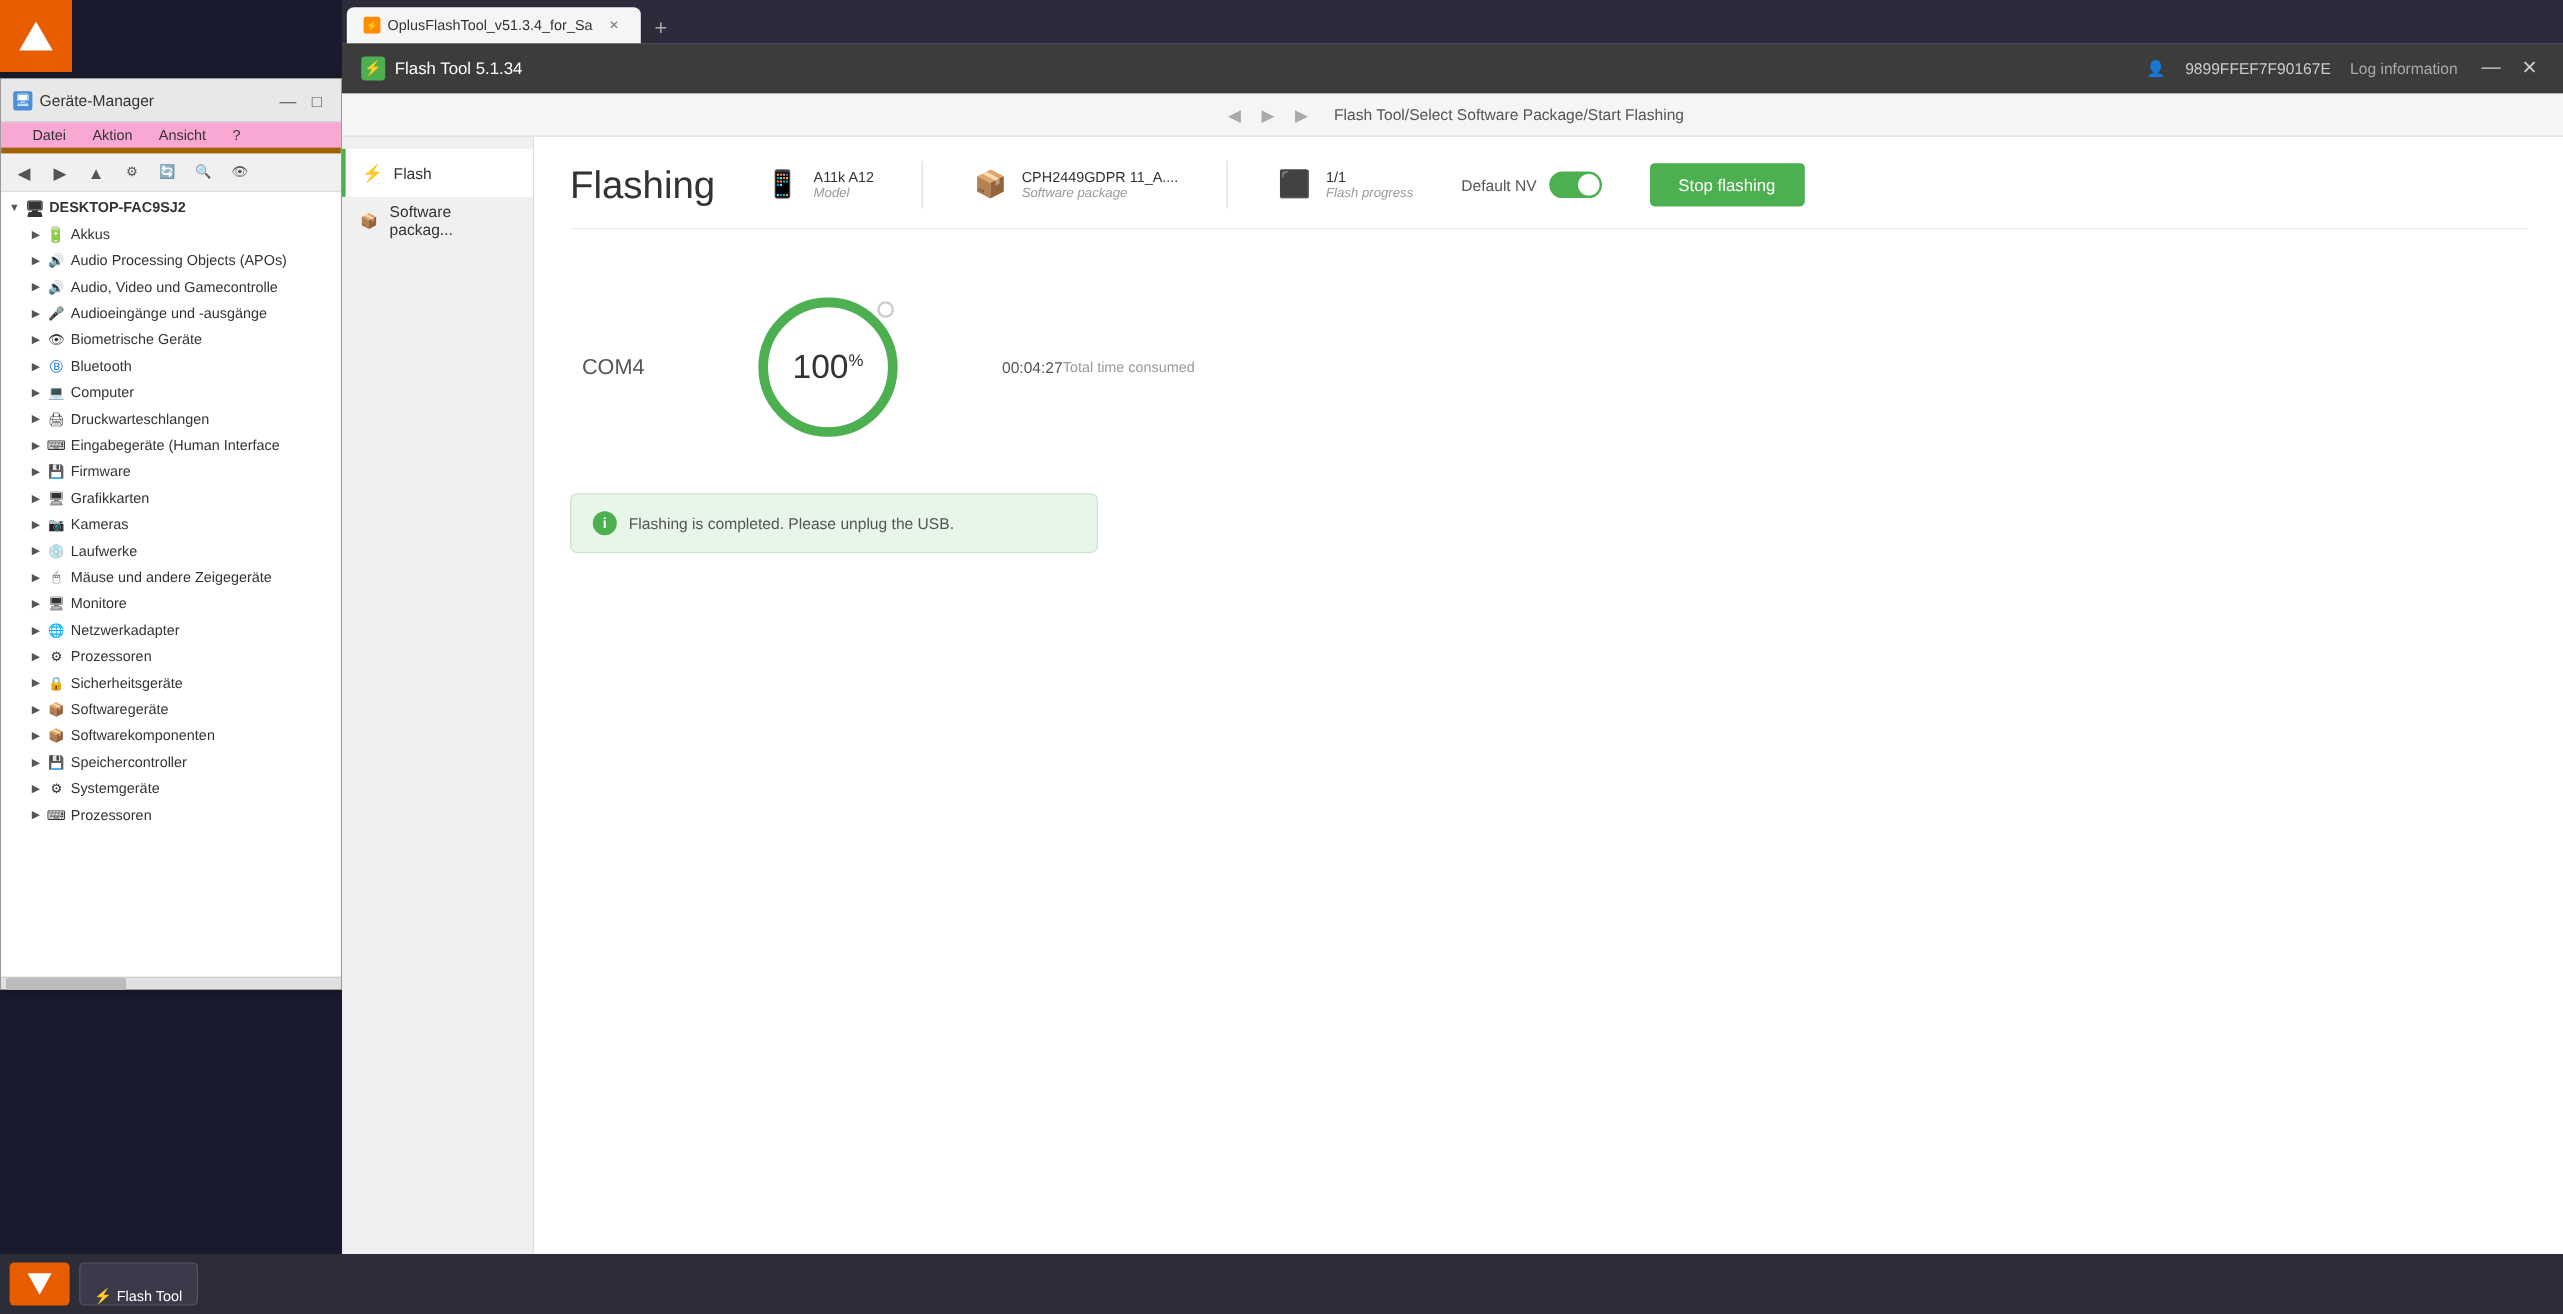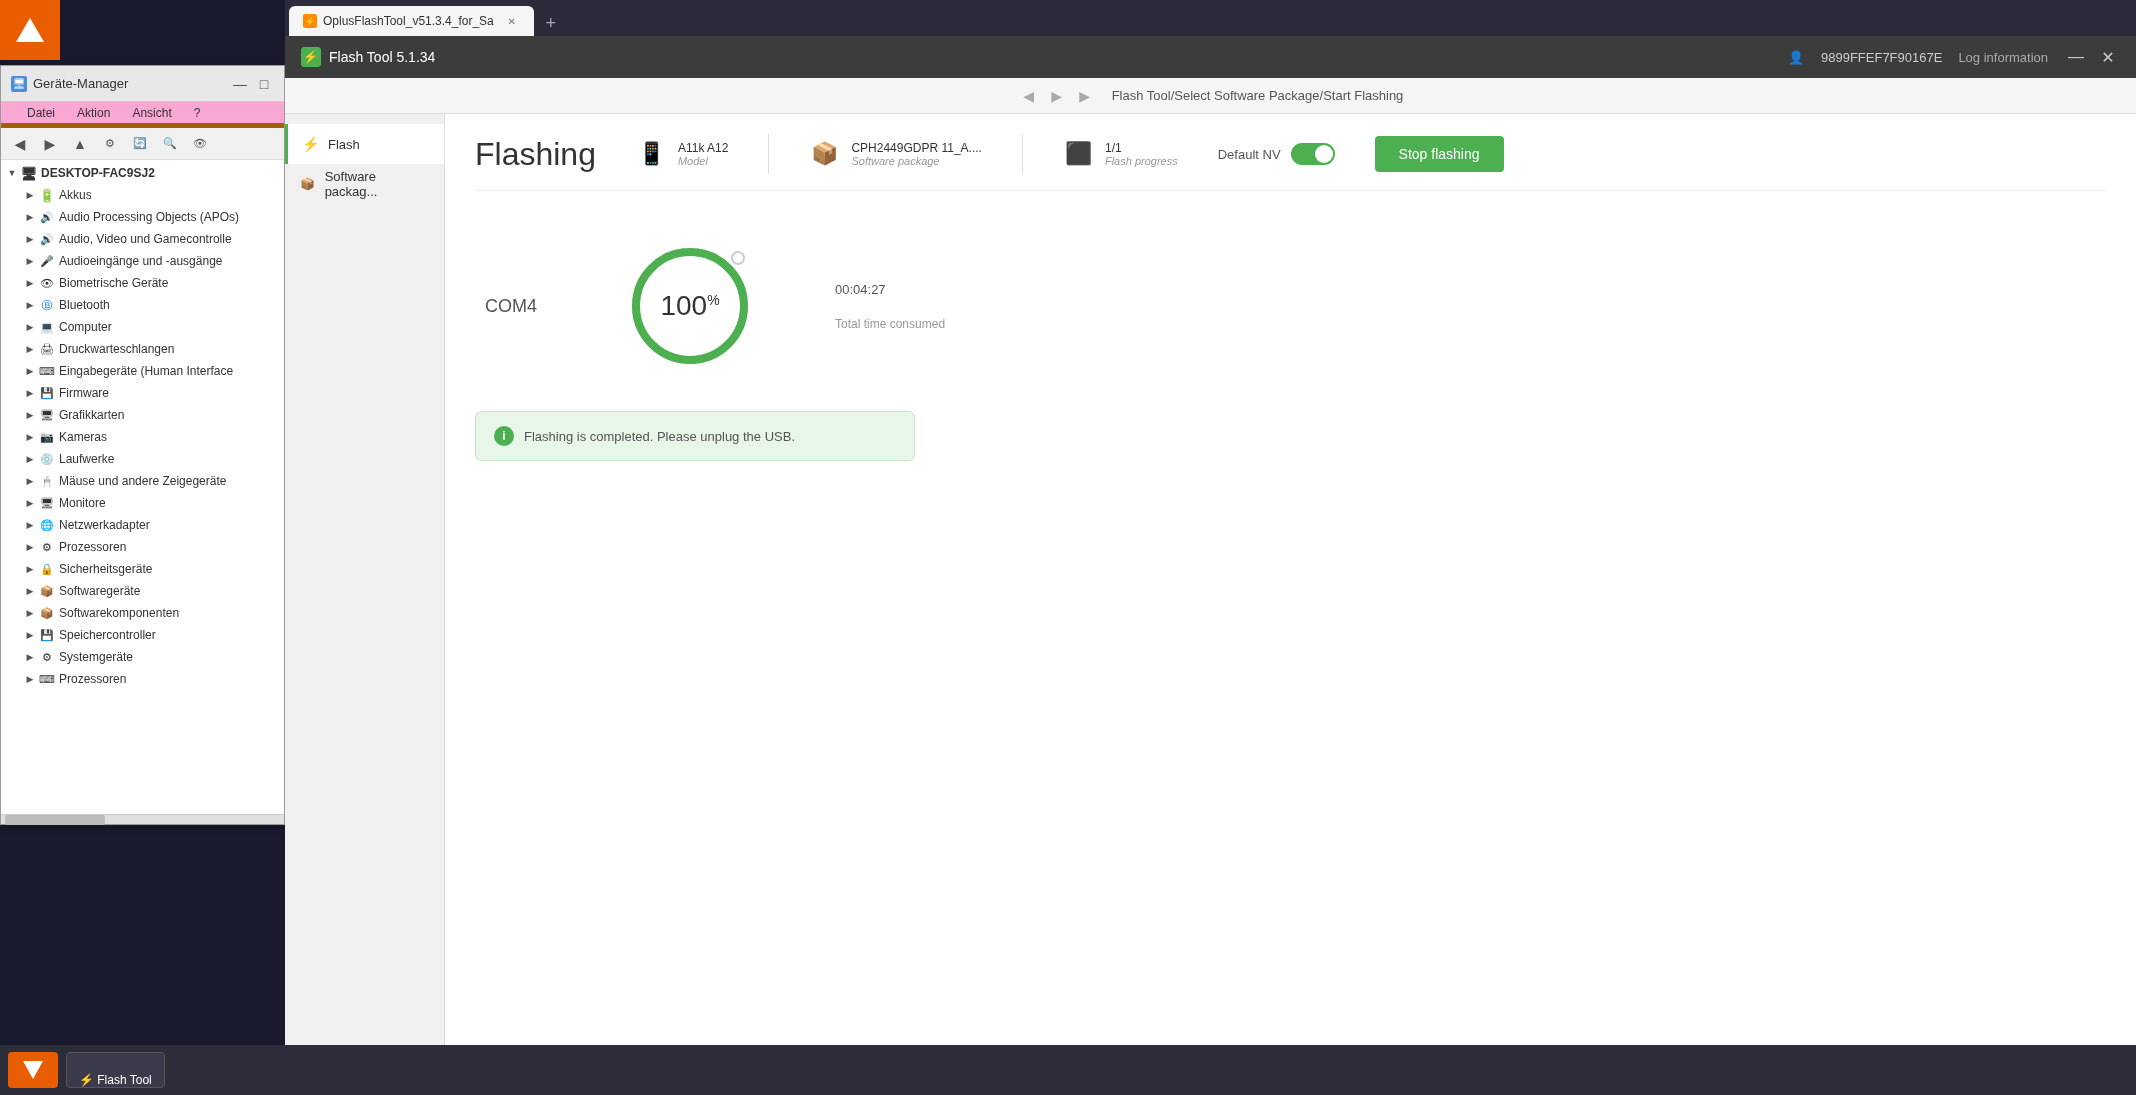--- a/index.html
+++ b/index.html
@@ -859,21 +859,21 @@
                 <circle class="circular-bg" cx="65" cy="65" r="54"></circle>
                 <circle class="circular-fill" cx="65" cy="65" r="54"></circle>
               </svg>
               <div class="circular-text">
                 <span>100</span><span class="circular-percent">%</span>
               </div>
             </div>
             <div class="flash-small-circle"></div>
           </div>
 
-          <div style="display:flex;flex-direction:column;gap:20px;margin-left:20px;">
+          <div style="display:flex;flex-direction:row;gap:0;margin-left:20px;">
             <span class="flash-time-value">00:04:27</span>
             <span class="flash-time-info">Total time consumed</span>
           </div>
         </div>
 
         <div class="flash-complete-msg">
           <div class="info-icon-circle">i</div>
           <span>Flashing is completed. Please unplug the USB.</span>
         </div>
       </div>

